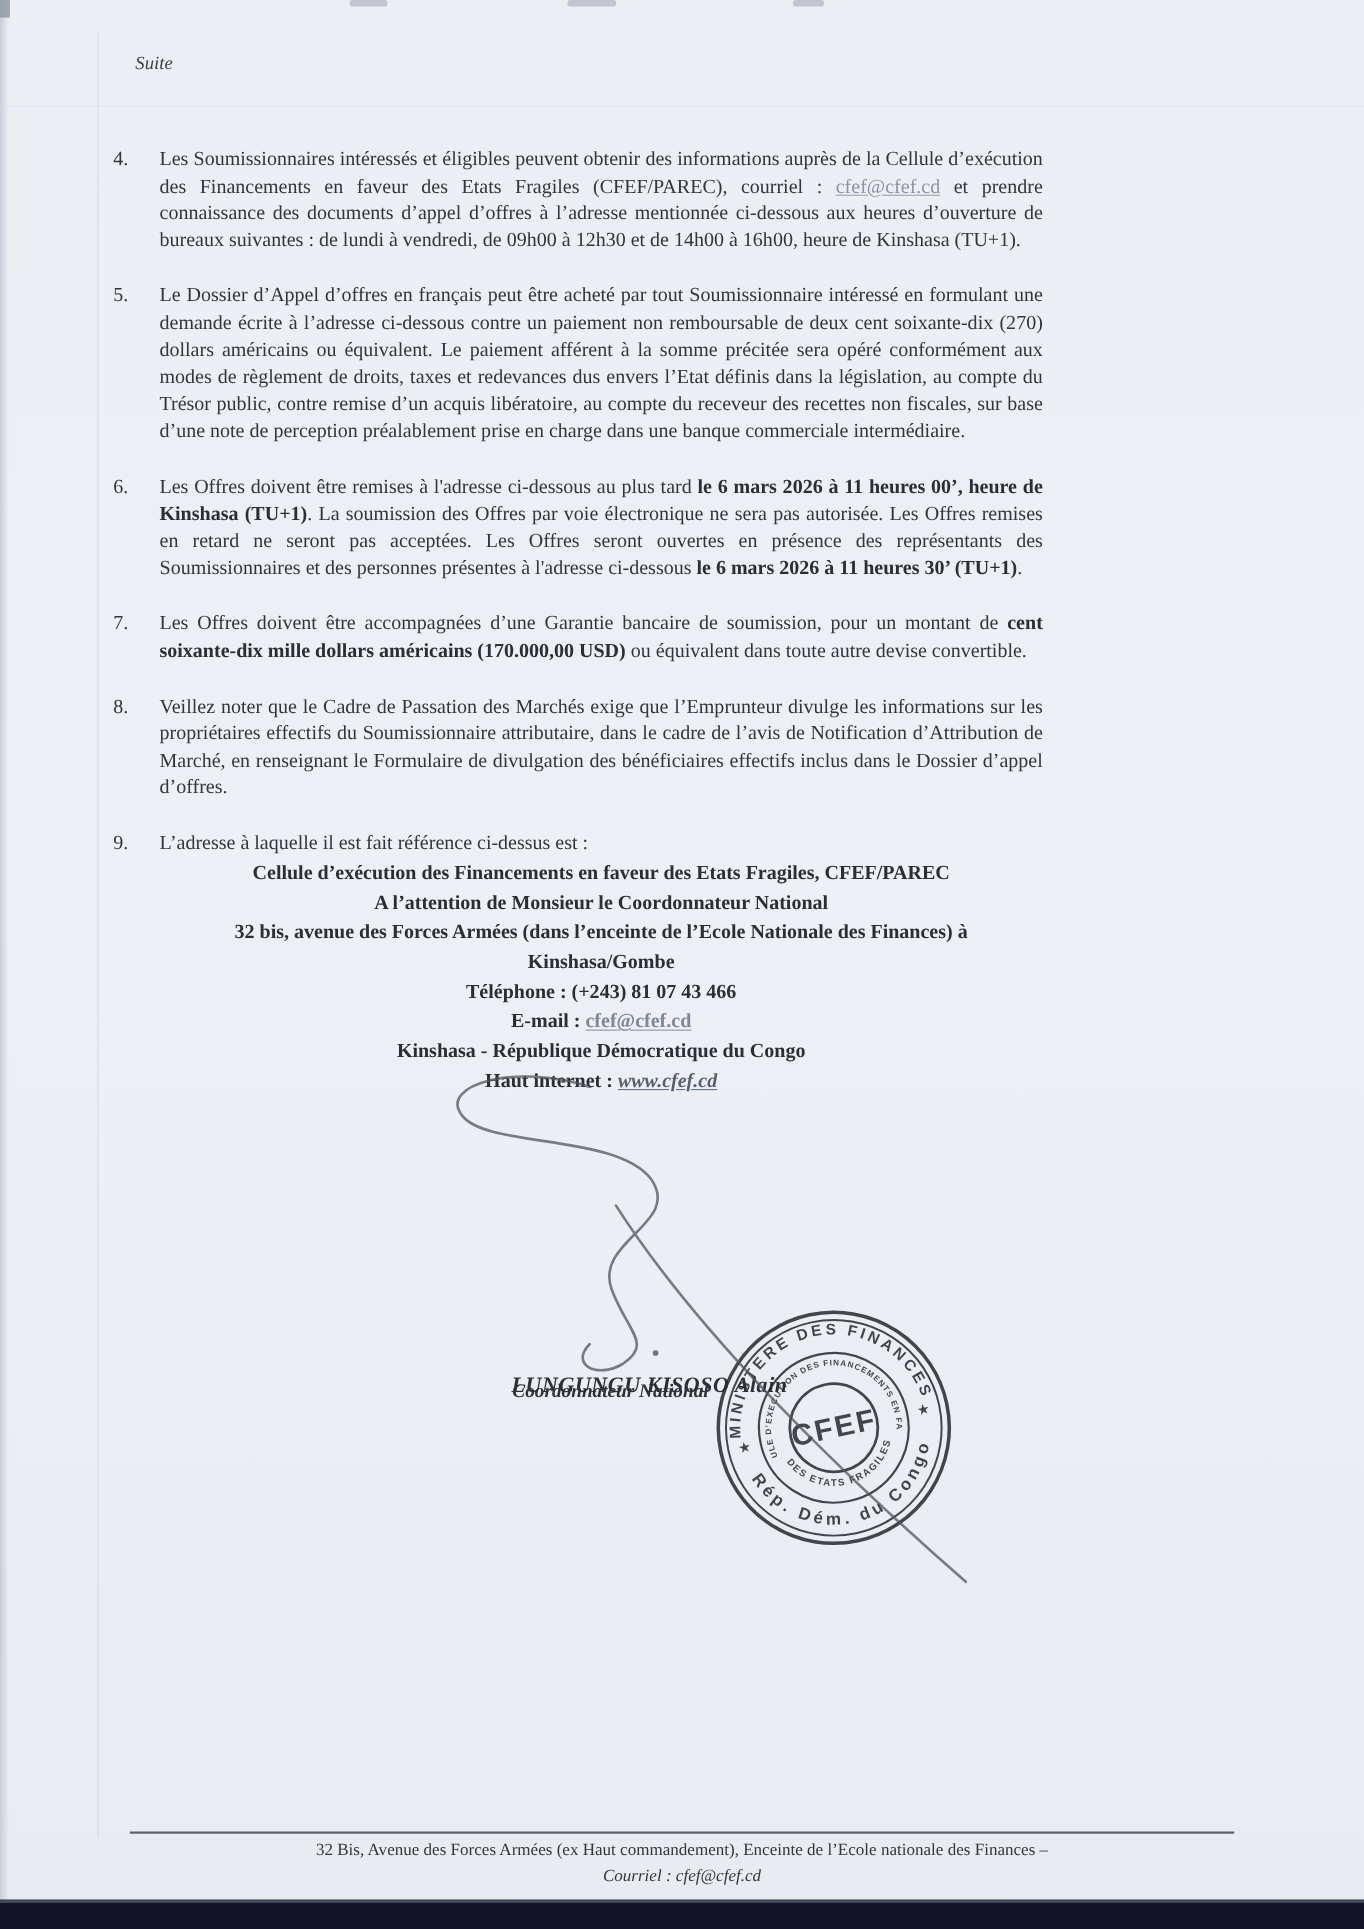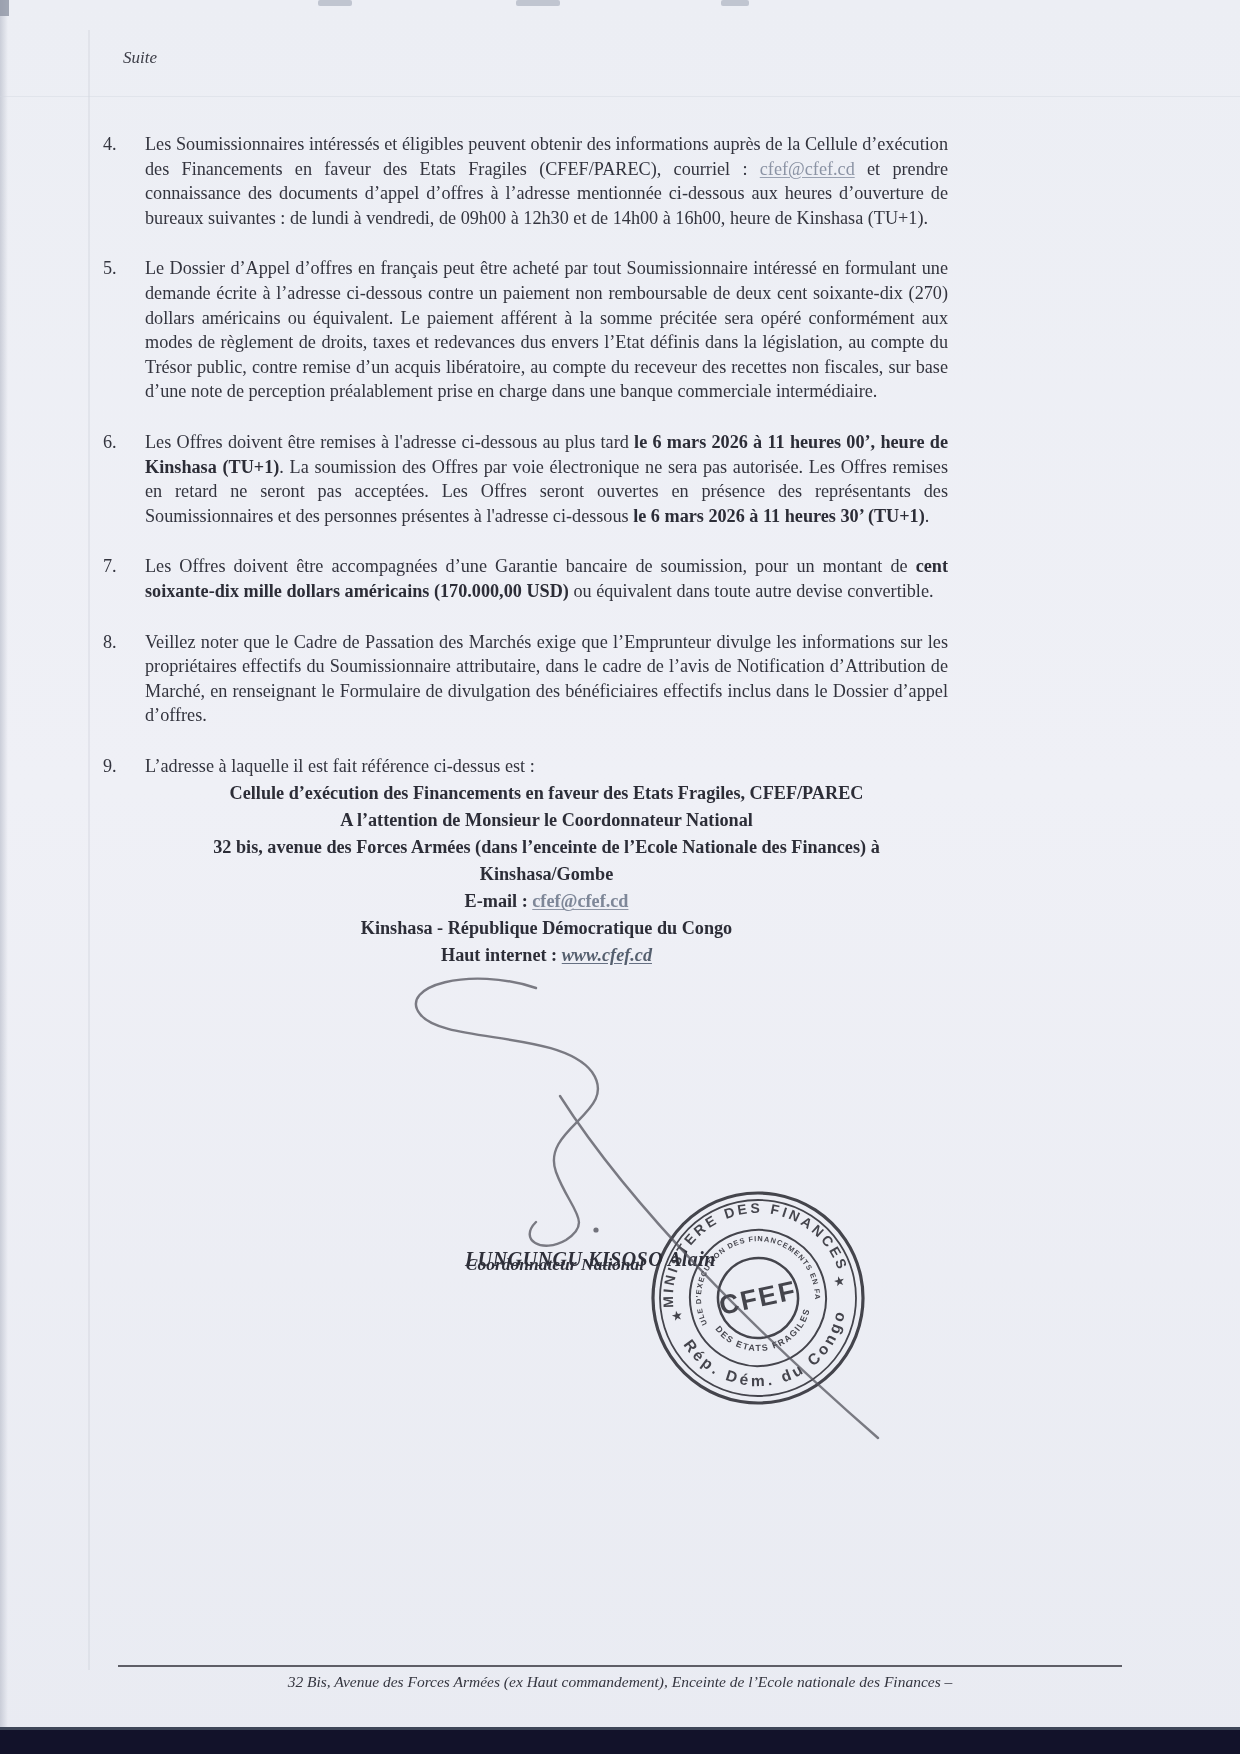--- a/index.html
+++ b/index.html
@@ -30,21 +30,21 @@
   
   .sig-name{position:absolute;left:396px;top:1248px;width:320px;text-align:right;
     font-weight:bold;font-style:italic;font-size:20px;letter-spacing:.5px;color:#2e2f39;}
   .sig-title{position:absolute;left:415px;top:1254px;width:280px;text-align:center;
     font-weight:bold;font-style:italic;font-size:17.5px;color:#2e2f39;}
   .stamp-svg{position:absolute;left:643px;top:1183px;transform:rotate(-12deg);opacity:.87;}
   .flourish{position:absolute;left:0;top:0;pointer-events:none;}
   
   .footer-rule{position:absolute;left:118px;top:1665px;width:1004px;height:2px;background:#45454e;opacity:.85;}
   .footer-l1{position:absolute;left:118px;top:1673px;width:1004px;text-align:center;
-    font-style:italic;font-size:15.5px;color:#34353f;}
+    font-size:15.5px;color:#34353f;}
   .footer-l2{position:absolute;left:118px;top:1697px;width:1004px;text-align:center;
     font-style:italic;font-size:15.5px;color:#34353f;}
   .bottom-bar{position:absolute;left:0;bottom:0;width:100%;height:24px;background:#12122a;
     border-top:3px solid #3e4658;}
 </style>
 </head>
 <body>
 
 <div class="page" data-name="scanned-document-page">
 
@@ -79,20 +79,21 @@
         <span class="num" data-name="item-number">8.</span>
         <div class="body" data-name="item-text"><span data-name="text-segment">Veillez noter que le Cadre de Passation des Marchés exige que l’Emprunteur divulge les informations sur les propriétaires effectifs du Soumissionnaire attributaire, dans le cadre de l’avis de Notification d’Attribution de Marché, en renseignant le Formulaire de divulgation des bénéficiaires effectifs inclus dans le Dossier d’appel d’offres.</span></div>
       </div>
       <div class="item" data-name="list-item">
         <span class="num" data-name="item-number">9.</span>
         <div class="body" data-name="item-text"><span data-name="text-segment">L’adresse à laquelle il est fait référence ci-dessus est :</span><div class="addr" data-name="address-block">
             <div data-name="address-line"><span class="b" data-name="text-segment">Cellule d’exécution des Financements en faveur des Etats Fragiles, CFEF/PAREC</span></div>
             <div data-name="address-line"><span class="b" data-name="text-segment">A l’attention de Monsieur le Coordonnateur National</span></div>
             <div data-name="address-line"><span class="b" data-name="text-segment">32 bis, avenue des Forces Armées (dans l’enceinte de l’Ecole Nationale des Finances) à</span></div>
             <div data-name="address-line"><span class="b" data-name="text-segment">Kinshasa/Gombe</span></div>
+            <div data-name="address-line"><span class="b" data-name="text-segment">Téléphone : (+243) 81 07 43 466</span></div>
             <div data-name="address-line"><span class="b" data-name="text-segment">E-mail : </span><span class="b lnk" data-name="email-link">cfef@cfef.cd</span></div>
             <div data-name="address-line"><span class="b" data-name="text-segment">Kinshasa - République Démocratique du Congo</span></div>
             <div data-name="address-line"><span class="b" data-name="text-segment">Haut internet : </span><span class="b lnk" data-name="website-link">www.cfef.cd</span></div>
           </div></div>
       </div>
     </div>
 
   <div class="sig-name" data-name="signatory-name">LUNGUNGU KISOSO Alain</div>
   <div class="sig-title" data-name="signatory-title">Coordonnateur National</div>
 
@@ -131,15 +132,16 @@
   <svg class="flourish" width="1240" height="1754" viewBox="0 0 1240 1754" data-name="signature-stroke">
     <g fill="none" stroke="#53535c" stroke-width="2.4" stroke-linecap="round" opacity=".75">
       <path d="M 536 988 C 470 966, 398 986, 420 1014 C 442 1044, 560 1030, 592 1072 C 620 1112, 540 1128, 556 1172 C 570 1210, 594 1222, 566 1240 C 542 1254, 518 1240, 536 1222" data-name="signature-loop"></path>
       <path d="M 560 1096 C 620 1190, 720 1300, 878 1438" data-name="signature-diagonal"></path>
     </g>
     <circle cx="596" cy="1230" r="2.6" fill="#53535c" opacity=".8" data-name="ink-dot"></circle>
   </svg>
 
   <div class="footer-rule" data-name="footer-divider"></div>
   <div class="footer-l1" data-name="footer-address">32 Bis, Avenue des Forces Armées (ex Haut commandement), Enceinte de l’Ecole nationale des Finances –</div>
+  <div class="footer-l2" data-name="footer-contact"><span data-name="footer-contact-label">Courriel : </span><span data-name="footer-email">cfef@cfef.cd</span></div>
 
   <div class="bottom-bar" data-name="scan-edge-bar"></div>
 </div>
 
 </body></html>

